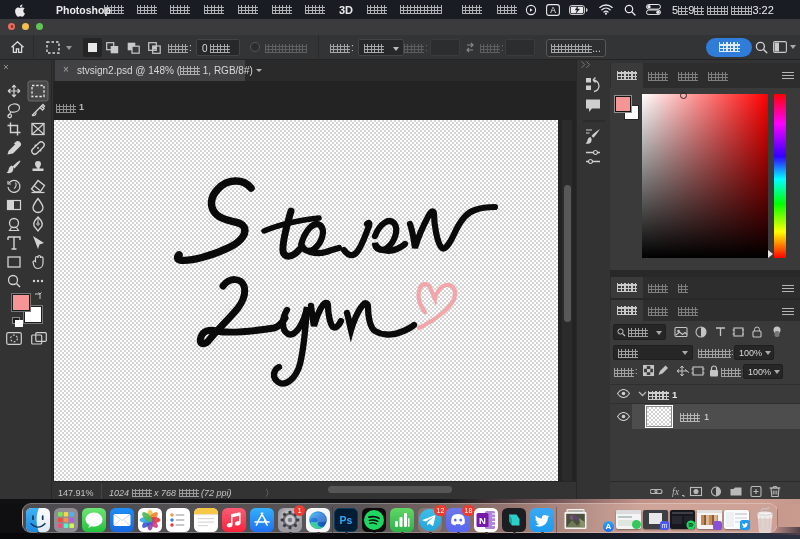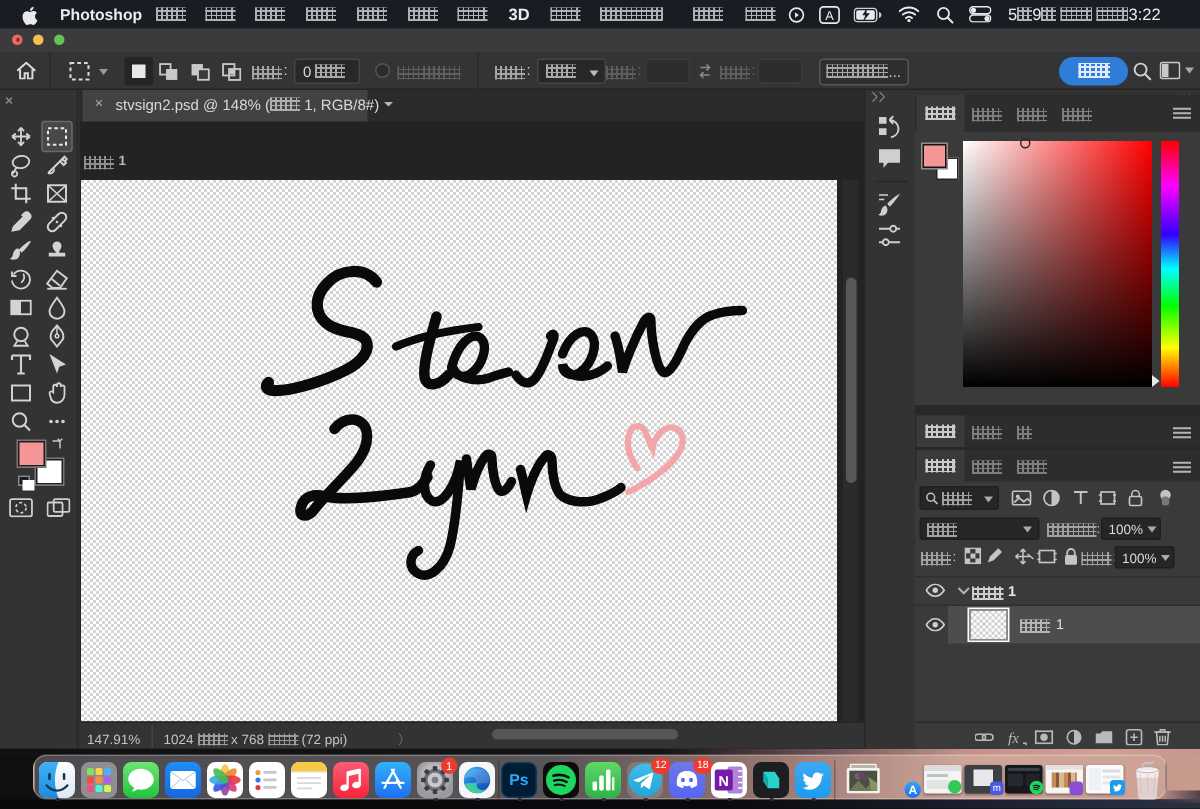--- a/index.html
+++ b/index.html
@@ -18,21 +18,21 @@
   <div class="ab" style="left:0;top:0;width:800px;height:5px;background:linear-gradient(90deg,#111114 0%,#141317 55%,#6b5054 68%,#c09288 80%,#cfa094 92%,#c6978c 100%);"></div>
   <div class="ab" style="left:0;top:5px;width:800px;height:29px;background:linear-gradient(90deg,#0f0f12 0%,#131216 55%,#6b5054 70%,#bd8f85 82%,#c99a8e 100%);"></div>
   <div class="ab" style="left:0;top:34px;width:800px;height:6px;background:linear-gradient(90deg,#08080a 0%,#0a0a0e 60%,#181c28 78%,#232b3d 92%,#2b3040 100%);"></div>
   <div class="ab" style="left:770px;top:28px;width:30px;height:8px;background:linear-gradient(90deg,rgba(90,70,75,0),#50404a);"></div>
 </div>
 
 <div class="ab" id="menubar" style="left:0;top:0;width:800px;height:19px;background:#191c23;color:#ebebed;font-size:11px;">
   <svg class="ab" style="left:14px;top:3.5px" width="12" height="13" viewBox="0 0 12 13">
       <path fill="#e9e9eb" d="M9.3 6.9c0-1.5 1.2-2.2 1.3-2.3-.7-1-1.8-1.2-2.2-1.2-.9-.1-1.8.55-2.3.55-.5 0-1.2-.54-2-.52-1 0-2 .6-2.5 1.5-1.1 1.9-.3 4.7.75 6.2.5.75 1.1 1.6 1.9 1.56.78-.03 1.07-.5 2-.5.94 0 1.2.5 2 .48.84-.01 1.37-.76 1.88-1.5.6-.87.84-1.7.85-1.75-.02-.01-1.63-.63-1.65-2.5zM7.8 2.4c.42-.52.7-1.23.63-1.95-.6.03-1.35.4-1.8.92-.4.46-.74 1.2-.65 1.9.68.05 1.38-.34 1.82-.87z"></path>
     </svg>
-  <b class="ab" style="left:40px;top:3.5px;font-size:10.5px;text-align:right;">Photoshop</b>
+  <b class="ab" style="left:56px;top:3.5px;font-size:10.5px;text-align:right;">Photoshop</b>
   <span class="ab z" style="left:104px;top:5px;width:20px"></span>
   <span class="ab z" style="left:137px;top:5px;width:20px"></span>
   <span class="ab z" style="left:170px;top:5px;width:20px"></span>
   <span class="ab z" style="left:204px;top:5px;width:20px"></span>
   <span class="ab z" style="left:238px;top:5px;width:20px"></span>
   <span class="ab z" style="left:272px;top:5px;width:20px"></span>
   <span class="ab z" style="left:305px;top:5px;width:20px"></span>
   <b class="ab" style="left:339px;top:3.5px;font-size:11px;">3D</b>
   <span class="ab z" style="left:367px;top:5px;width:20px"></span>
   <span class="ab z" style="left:400px;top:5px;width:42px"></span>
@@ -280,21 +280,21 @@
         </g>
         <path d="M371,192 C365,185 363,175 366,168 C369,162 375,163 377,170 C379,174 380,177 381,179 C382,172 387,166 392,165 C398,164 402,169 401,175 C400,186 383,199 365,208" stroke="#f3a6aa" stroke-width="4.2" stroke-linecap="round" fill="none"></path>
       </svg>
     </div>
 
     <div class="ab" style="left:509px;top:60px;width:10px;height:361px;background:#2b2b2b;"></div>
     <div class="ab" style="left:510.5px;top:125px;width:7px;height:137px;background:#585858;border-radius:4px;"></div>
 
     <div class="ab" style="left:0;top:421px;width:523px;height:18px;background:#333;border-top:1px solid #262626;color:#c4c4c4;font-size:9px;">
       <span class="ab" style="left:5px;top:6px;">147.91%</span>
-      <div class="ab" style="left:48px;top:2px;width:160px;height:15px;border-left:1px solid #464646;padding:4px 0 0 7px;">1024 <span class="z" style="width:20px;height:8px"></span> x 768 <span class="z" style="width:20px;height:8px"></span> (72 ppi)</div>
+      <div class="ab" style="left:48px;top:2px;width:160px;height:15px;border-left:1px solid #464646;padding:4px 0 0 7px;font-style:italic;">1024 <span class="z" style="width:20px;height:8px"></span> x 768 <span class="z" style="width:20px;height:8px"></span> (72 ppi)</div>
       <span class="ab" style="left:212px;top:5px;color:#9a9a9a;">〉</span>
       <div class="ab" style="left:275px;top:4px;width:124px;height:7px;background:#565656;border-radius:4px;"></div>
     </div>
   </div>
 
   <div class="ab" id="strip" style="left:576px;top:41px;width:34px;height:439px;background:#333;border-left:1px solid #272727;color:#cfcfcf;">
     <svg width="34" height="439" viewBox="0 0 34 439" fill="none" stroke="#cfcfcf" stroke-width="1.2">
       <path d="M12 3l4 4M12 11l4-4M18 3l4 4M18 11l4-4" stroke="#8a8a8a" stroke-width="1" transform="translate(-5,-1) scale(.8)"></path>
       <g transform="translate(16,24)">
           <rect x="-7" y="-6" width="5" height="4.5" fill="#cfcfcf" stroke="none"></rect>

